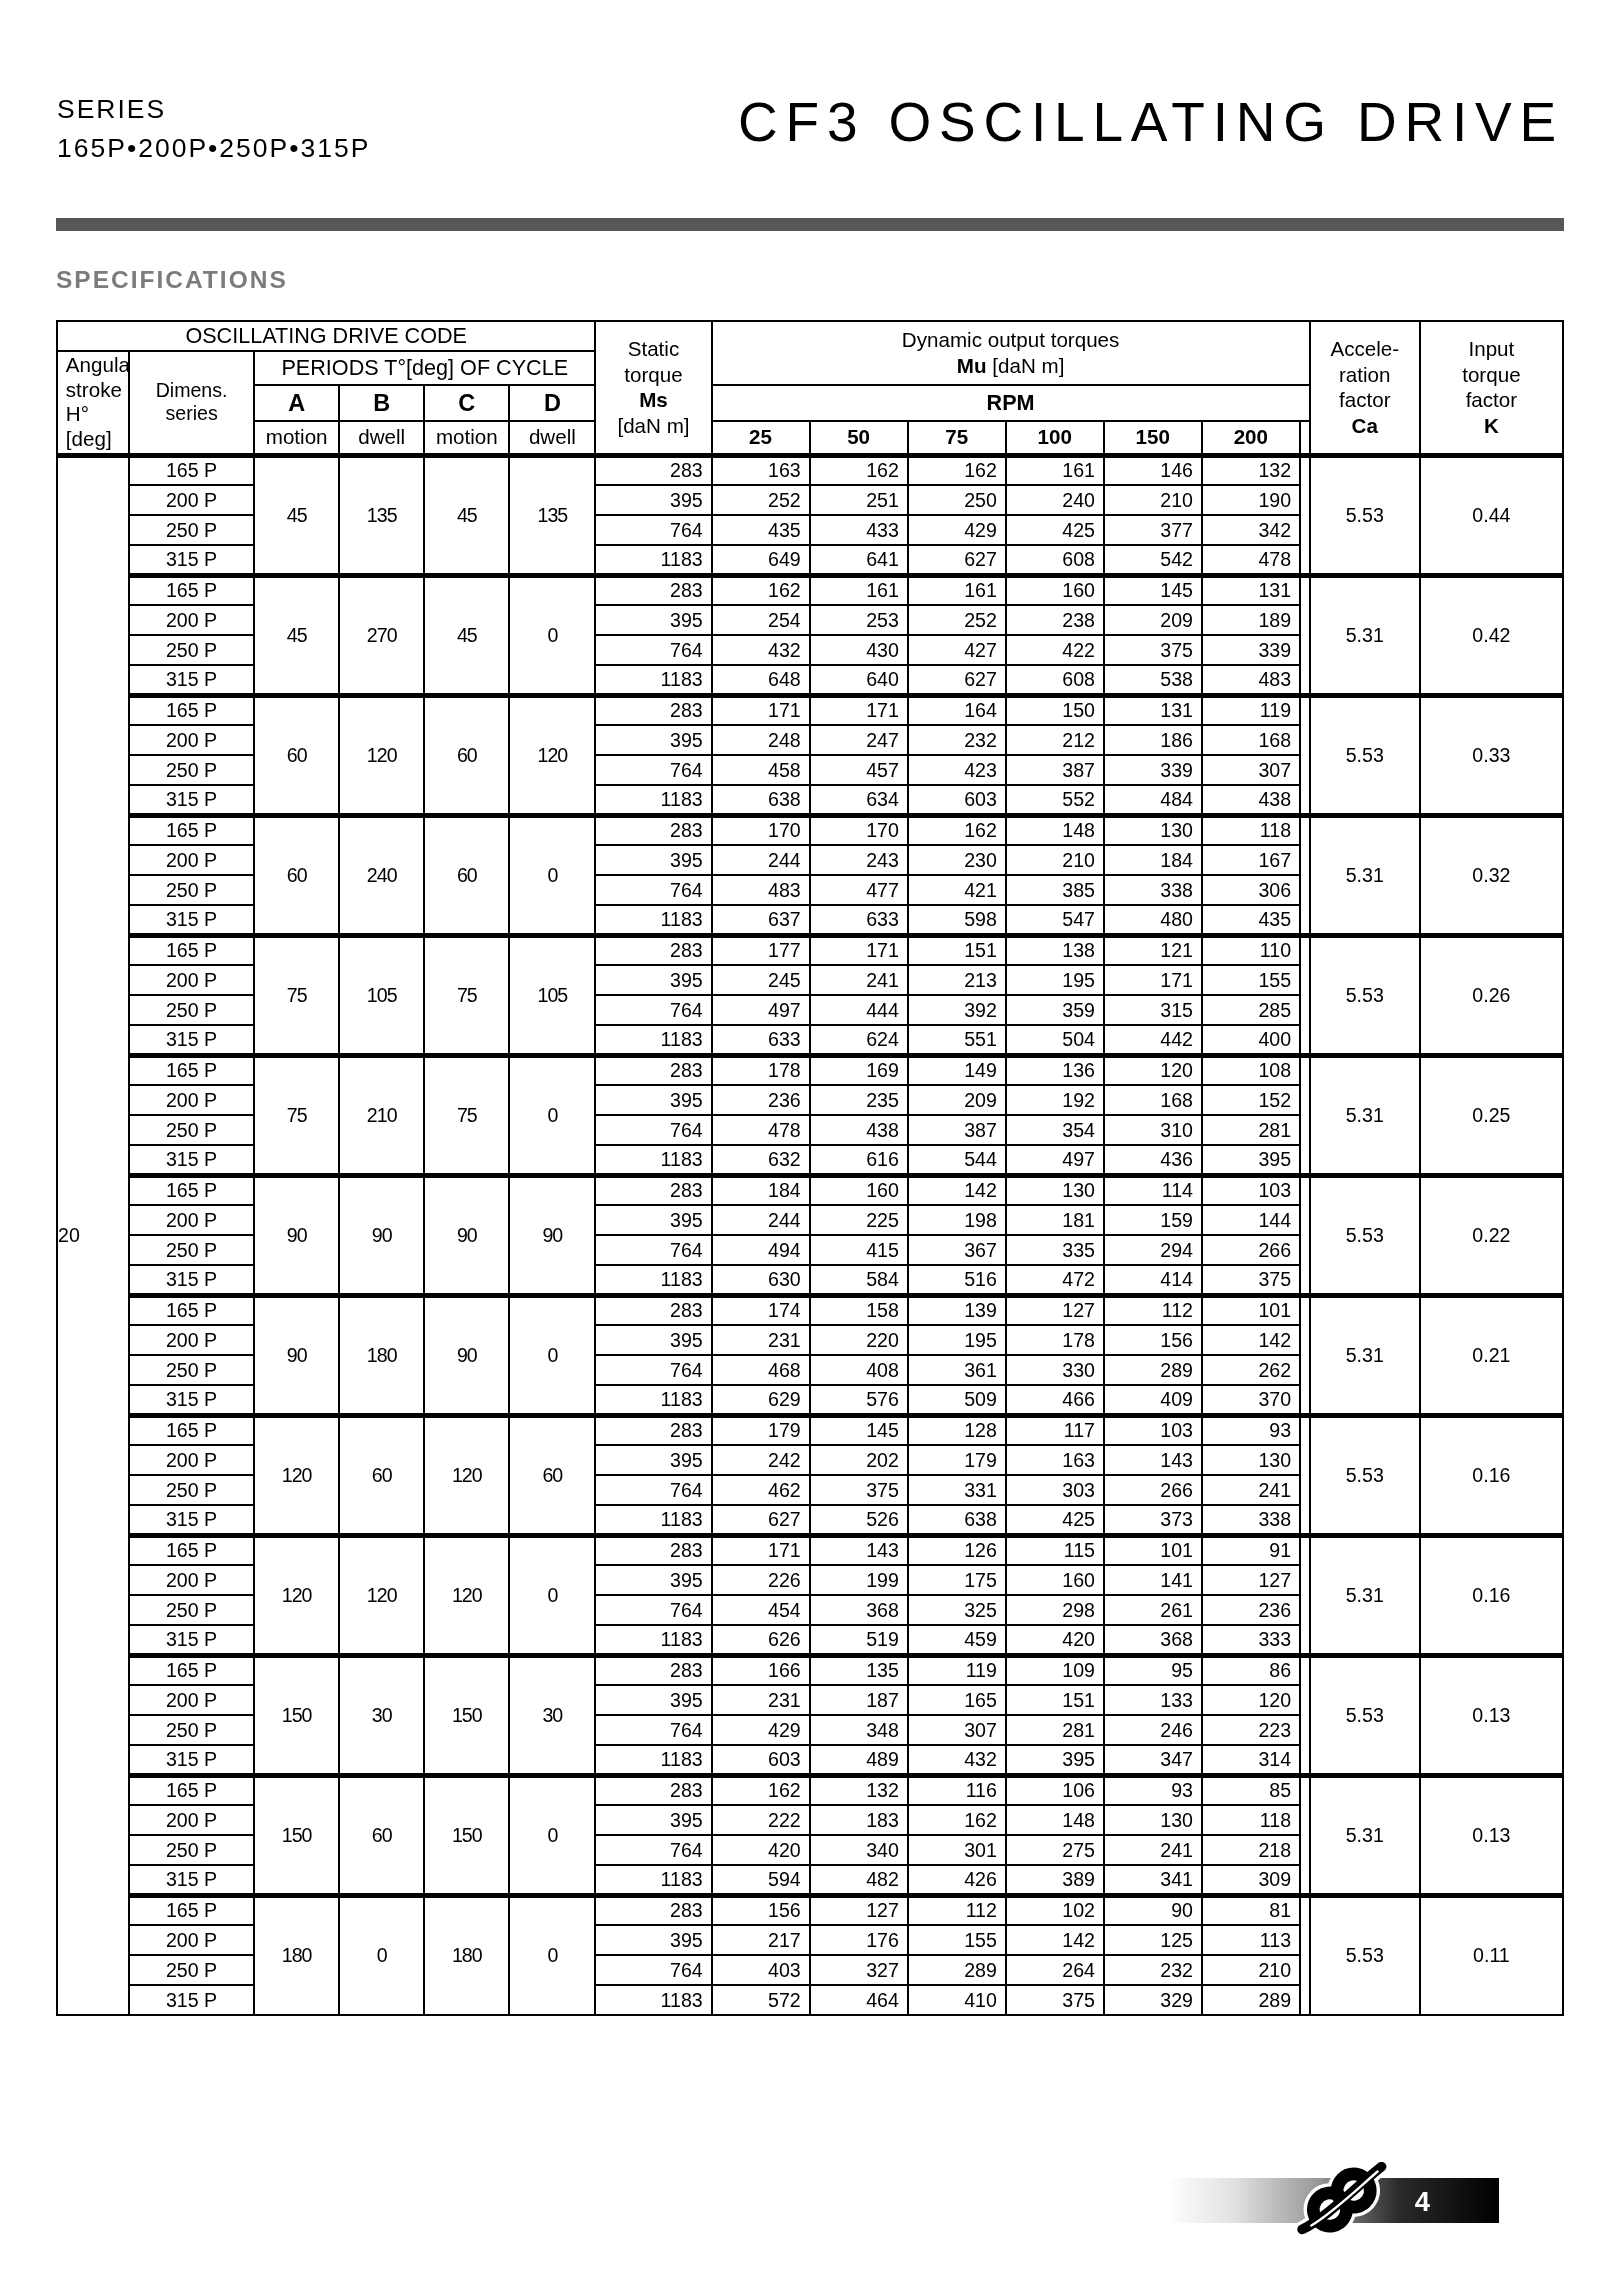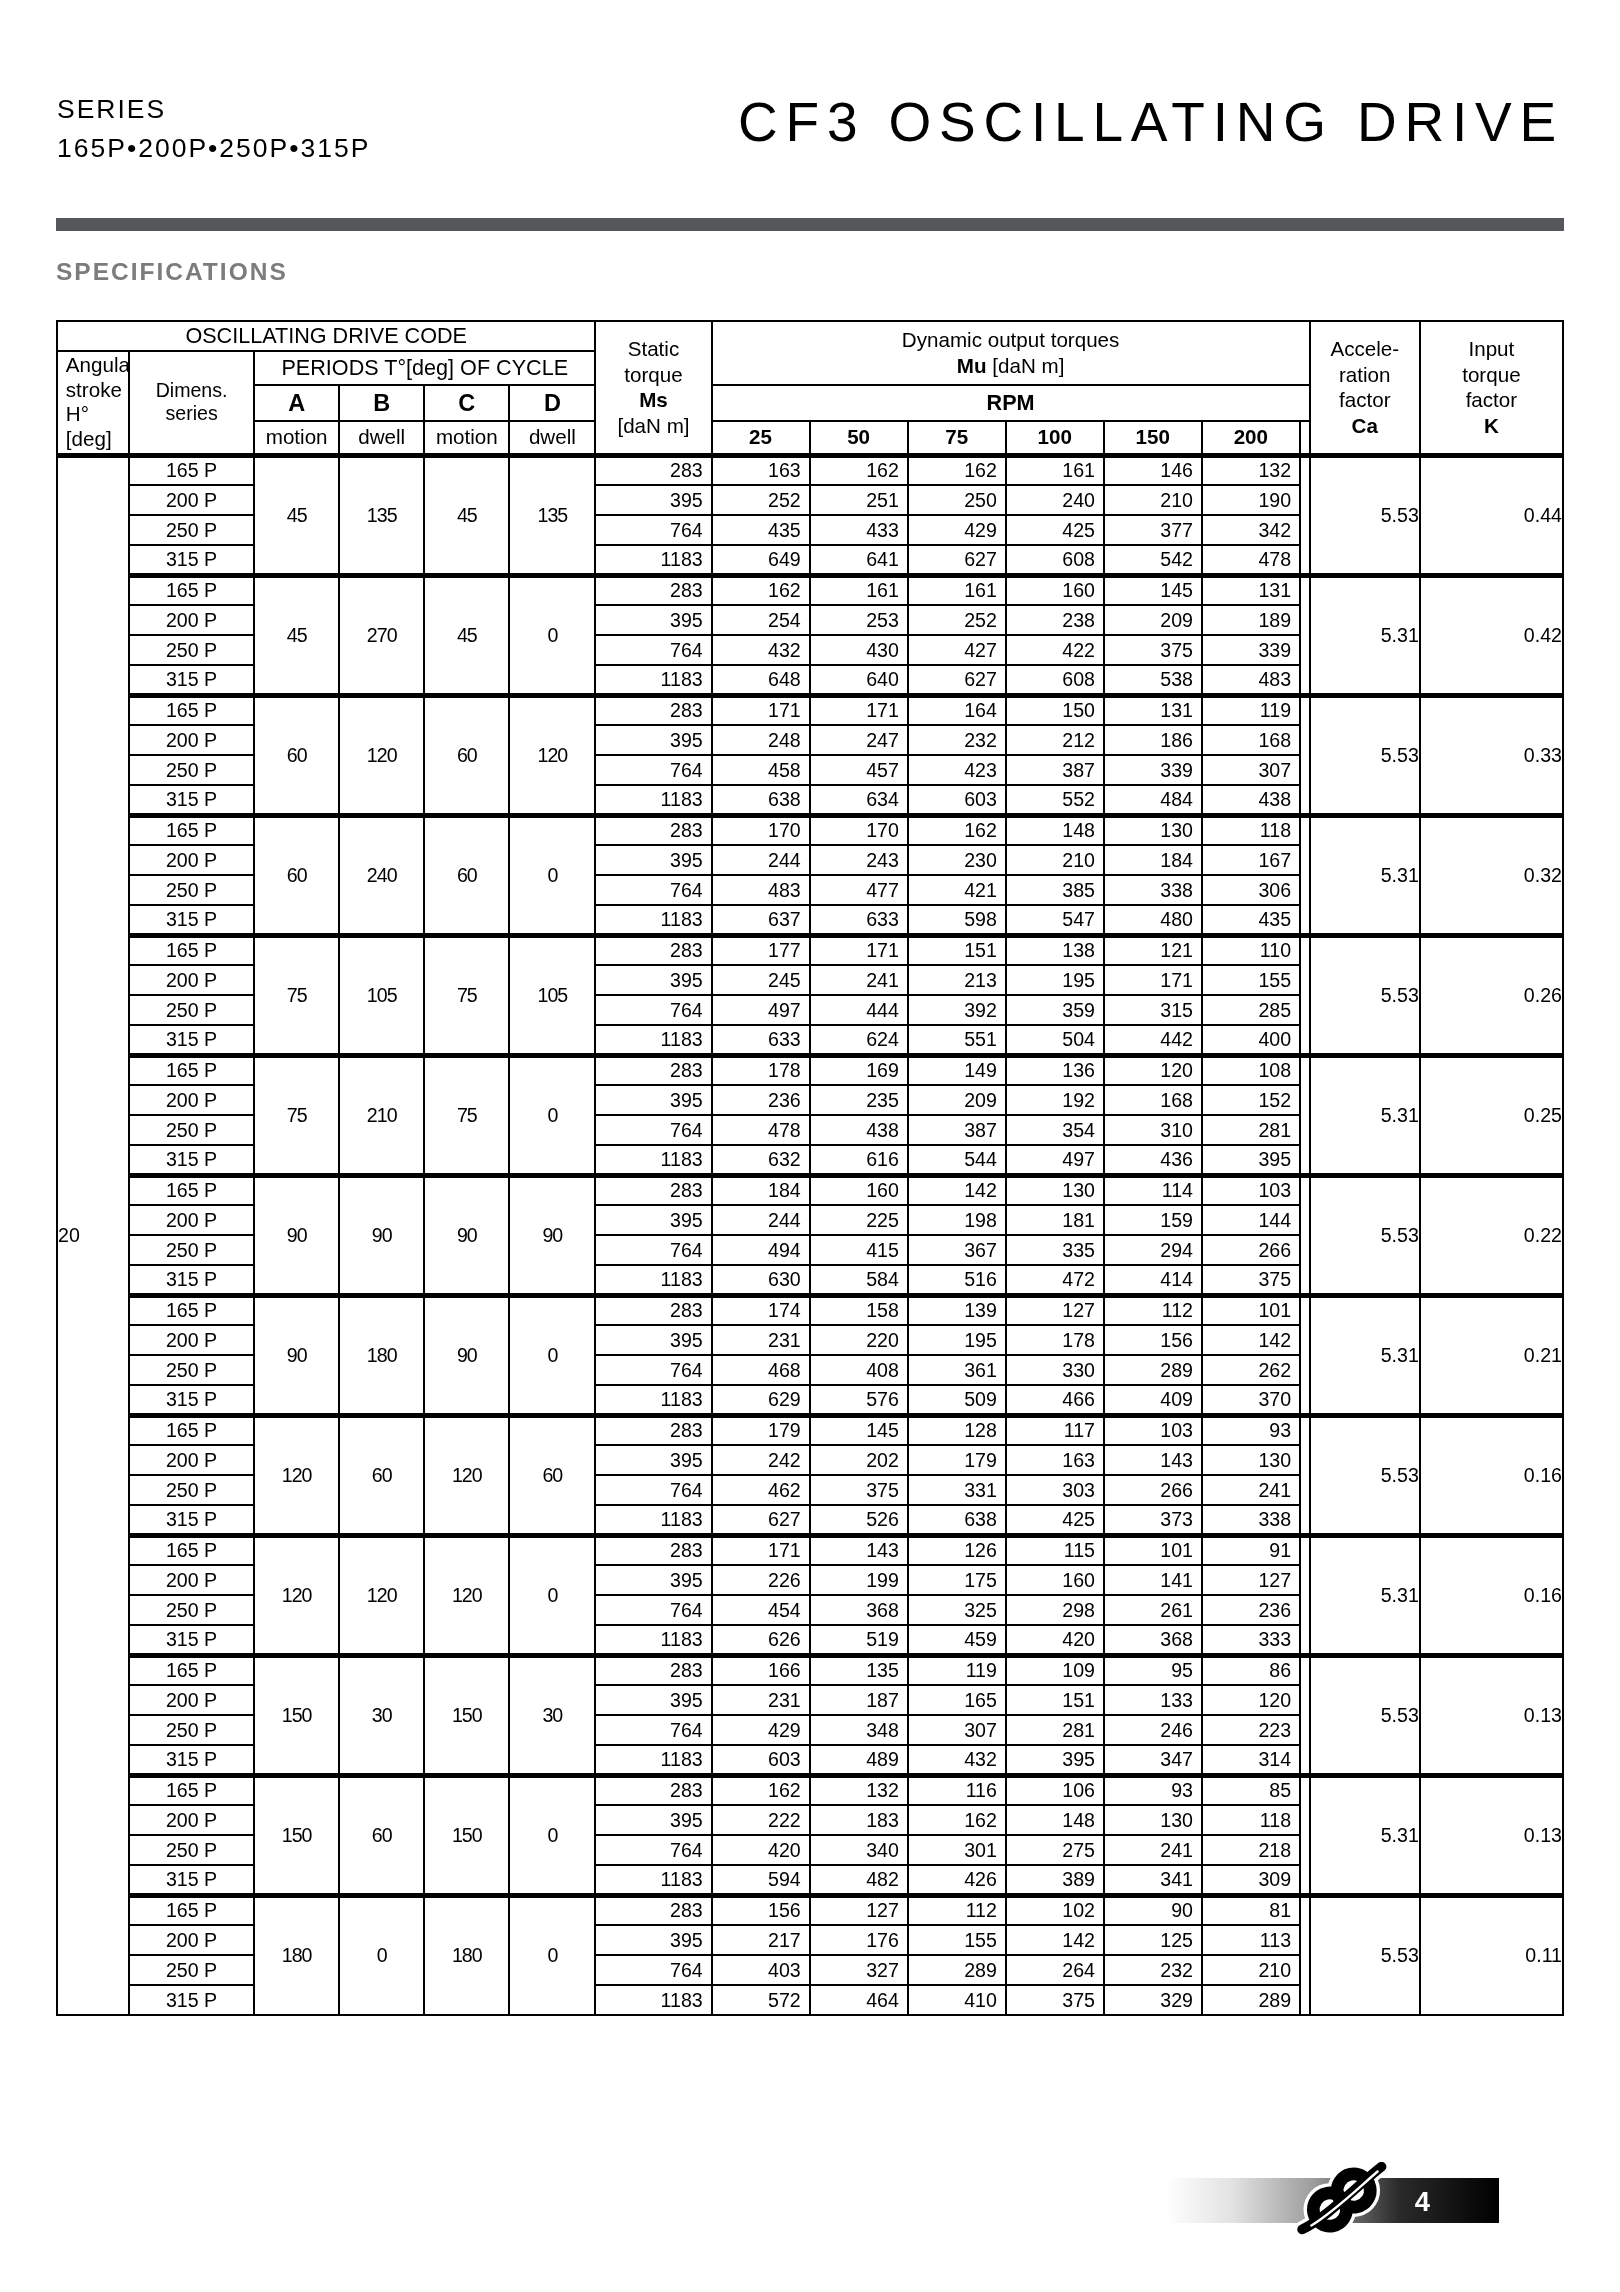--- a/index.html
+++ b/index.html
@@ -13,21 +13,21 @@
   
   .series-block { position:absolute; left:57px; top:94px; }
   .series-label { font-size:26.5px; letter-spacing:2px; }
   .series-models { font-size:26.5px; letter-spacing:2px; margin-top:7.8px; white-space:nowrap; }
   .main-title {
     position:absolute; right:56px; top:90px;
     font-size:55px; letter-spacing:7.8px; white-space:nowrap;
   }
   .header-rule { position:absolute; left:56px; top:218px; width:1508px; height:12.7px; background:#56575a; }
   .section-title {
-    position:absolute; left:56px; top:258px;
+    position:absolute; left:56px; top:266px;
     font-size:24.5px; font-weight:bold; color:#7c7c7c; letter-spacing:2px;
   }
   
   table.spec {
     position:absolute; left:56px; top:320px; width:1508px;
     border-collapse:collapse; table-layout:fixed;
     border:2.9px solid #000;
   }
   .spec th, .spec td { border:2px solid #000; font-weight:normal; overflow:hidden; }
   .spec thead th { text-align:center; font-size:20.6px; line-height:1.2; padding:1px 2px; }
@@ -45,21 +45,21 @@
   .ms-hdr div, .ca-hdr div, .k-hdr div, .dyn-hdr div { line-height:25.5px; }
   .unit-gap { margin-left:5.9px; }
   
   .spec tbody tr { height:30px; }
   .spec tbody td { border-width:2.9px 2px; font-size:19.6px; }
   .spec tbody tr.group-start td { border-top-width:5.9px; }
   td.num { text-align:right; padding-right:7.8px; }
   td.dim { text-align:center; border-right-width:2.9px; }
   td.period { text-align:center; font-size:34px; letter-spacing:-1px; }
   td.period-last { border-right-width:2.9px; }
-  td.factor { text-align:right; font-size:32px; }
+  td.factor { text-align:center; font-size:32px; }
   td.angular { text-align:left; font-size:71px; border-right-width:2.9px; background:#fff; }
   td.spacer, th.spacer { border-top:none; border-bottom:none; padding:0; }
   .spec tbody tr.group-start td.spacer { border-top:5.9px solid #000; }
   
   .footer-bar {
     position:absolute; left:1166px; top:2178px; width:333px; height:45px;
     background:linear-gradient(90deg,#ffffff 0%,#e2e2e2 20%,#9a9a9a 45%,#2a2a2a 70%,#000 100%);
   }
   .footer-logo { position:absolute; left:125px; top:-15.7px; }
   .page-number {

